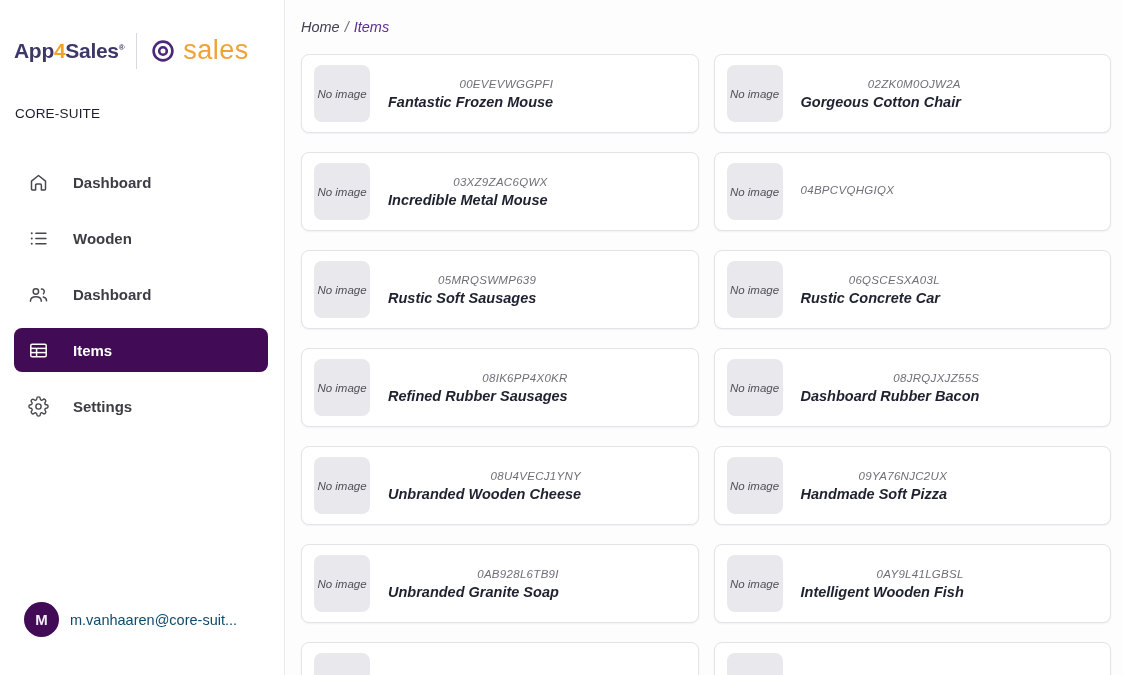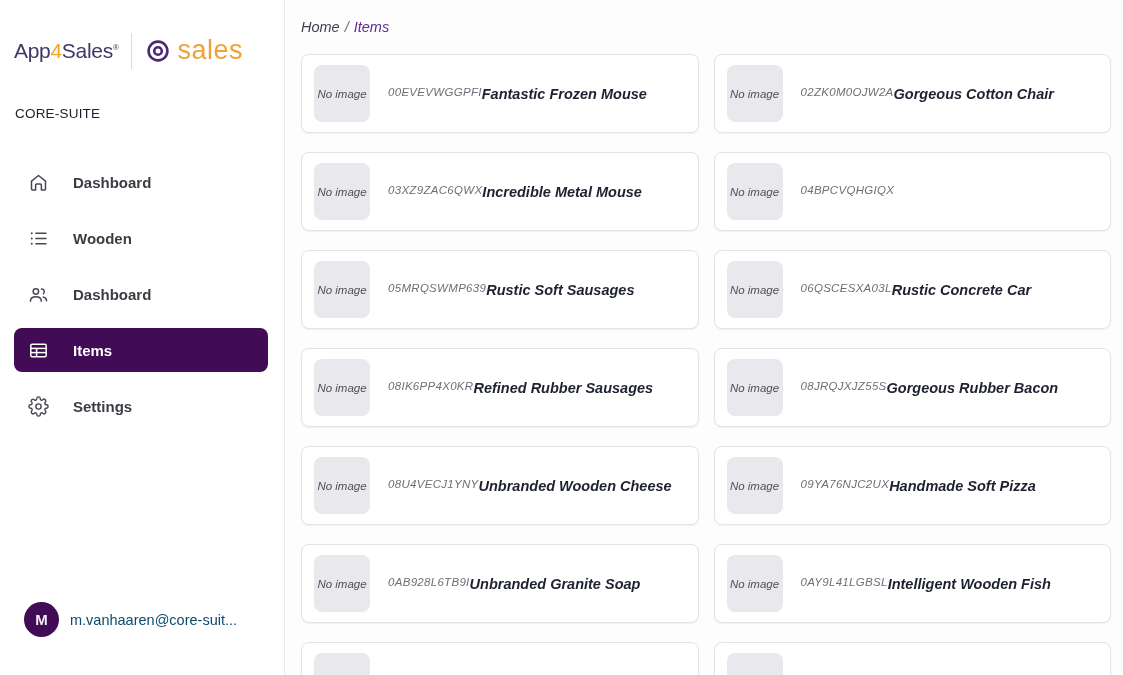--- a/index.html
+++ b/index.html
@@ -13,21 +13,21 @@
   }
 
   
   .sidebar {
     width:285px; min-width:285px; height:675px;
     background:#ffffff;
     border-right:1px solid #e9e9ee;
     display:flex; flex-direction:column;
   }
   .logo-row { display:flex; align-items:center; padding:33px 0 0 14px; }
-  .logo-main { font-size:21px; font-weight:400; color:#3d3768; letter-spacing:-0.3px; white-space:nowrap; }
+  .logo-main { font-size:21px; font-weight:700; color:#3d3768; letter-spacing:-0.3px; white-space:nowrap; }
   .logo-4 { color:#f5a31f; }
   .logo-reg { font-size:8px; vertical-align:super; color:#3d3768; }
   .logo-divider { width:1px; height:36px; background:#d9d9e2; margin:0 13px 0 12px; }
   .logo-target { display:flex; align-items:center; }
   .logo-product { font-size:27px; font-weight:400; color:#f0a238; margin-left:7px; letter-spacing:0.5px; line-height:1; padding-bottom:2px;}
 
   .workspace { margin:37px 0 16px 15px; font-size:13.5px; color:#1d1d2b; letter-spacing:0.2px; }
 
   .nav { margin-top:23px; }
   .nav-item {
@@ -70,21 +70,21 @@
     box-shadow:0 1px 2px rgba(16,16,40,0.05);
     height:79px; display:flex; align-items:center;
     padding:0 12px; gap:18px; cursor:pointer;
   }
   .noimg {
     width:56px; height:57px; flex:none;
     background:#e9e9ed; border-radius:8px;
     color:#4f4f58; font-size:11.5px;
     display:flex; align-items:center; justify-content:center;
   }
-  .card-text { display:flex; flex-direction:row; min-width:0;text-align:right; }
+  .card-text { display:flex; flex-direction:column; min-width:0;text-align:right; }
   .item-id { font-size:11.5px; color:#6e6e78; letter-spacing:0.3px; margin-bottom:4px; }
   .item-name { font-size:14.5px; font-weight:700; color:#1e2230; }
 </style>
 </head>
 <body>
 
 <aside class="sidebar">
 
   <div class="logo-row">
     <span class="logo-main"><span>App</span><span class="logo-4">4</span><span>Sales</span><span class="logo-reg">®</span></span>
@@ -228,21 +228,21 @@
       <div class="card-text">
           <div class="item-id">08IK6PP4X0KR</div>
           <div class="item-name">Refined Rubber Sausages</div>
         </div>
     </div>
 
     <div class="card">
       <div class="noimg">No image</div>
       <div class="card-text">
           <div class="item-id">08JRQJXJZ55S</div>
-          <div class="item-name">Gorgeous Rubber Bacon</div>
+          <div class="item-name">Dashboard Rubber Bacon</div>
         </div>
     </div>
 
     <div class="card">
       <div class="noimg">No image</div>
       <div class="card-text">
           <div class="item-id">08U4VECJ1YNY</div>
           <div class="item-name">Unbranded Wooden Cheese</div>
         </div>
     </div>

